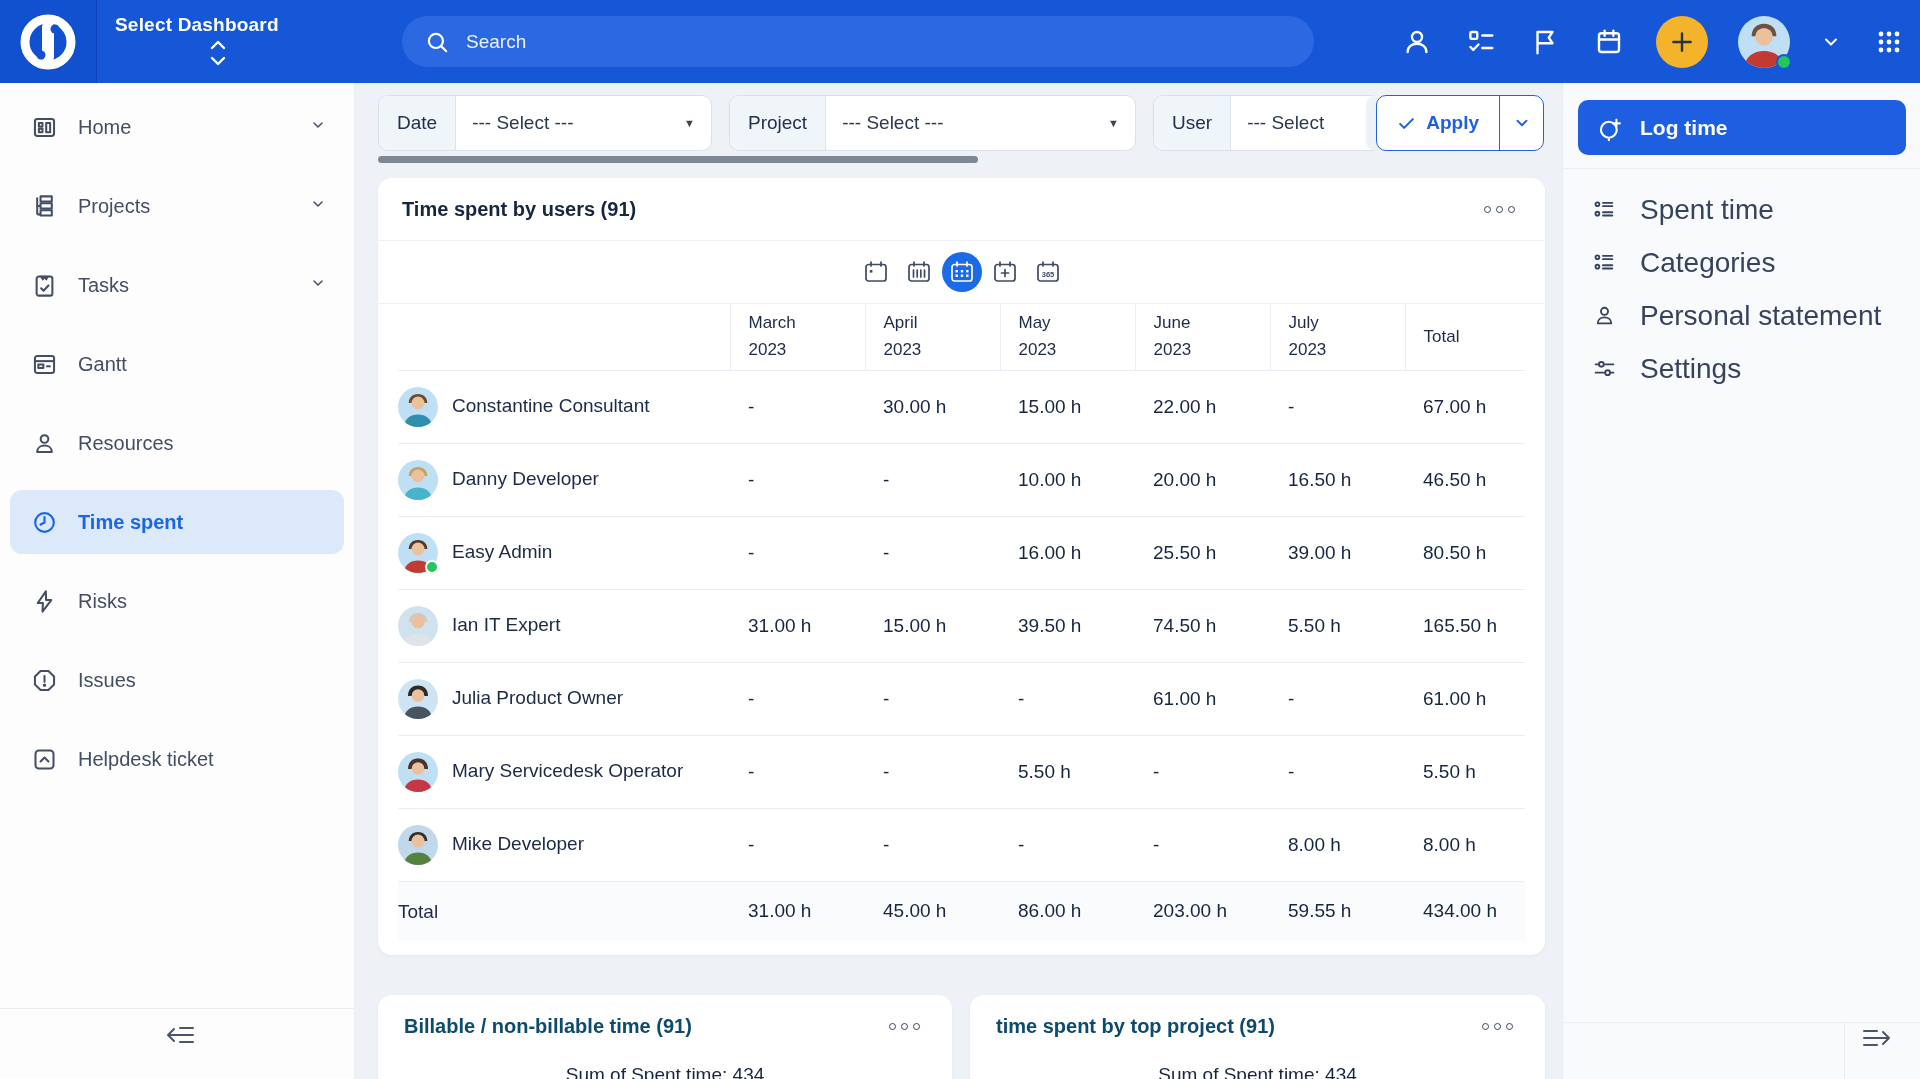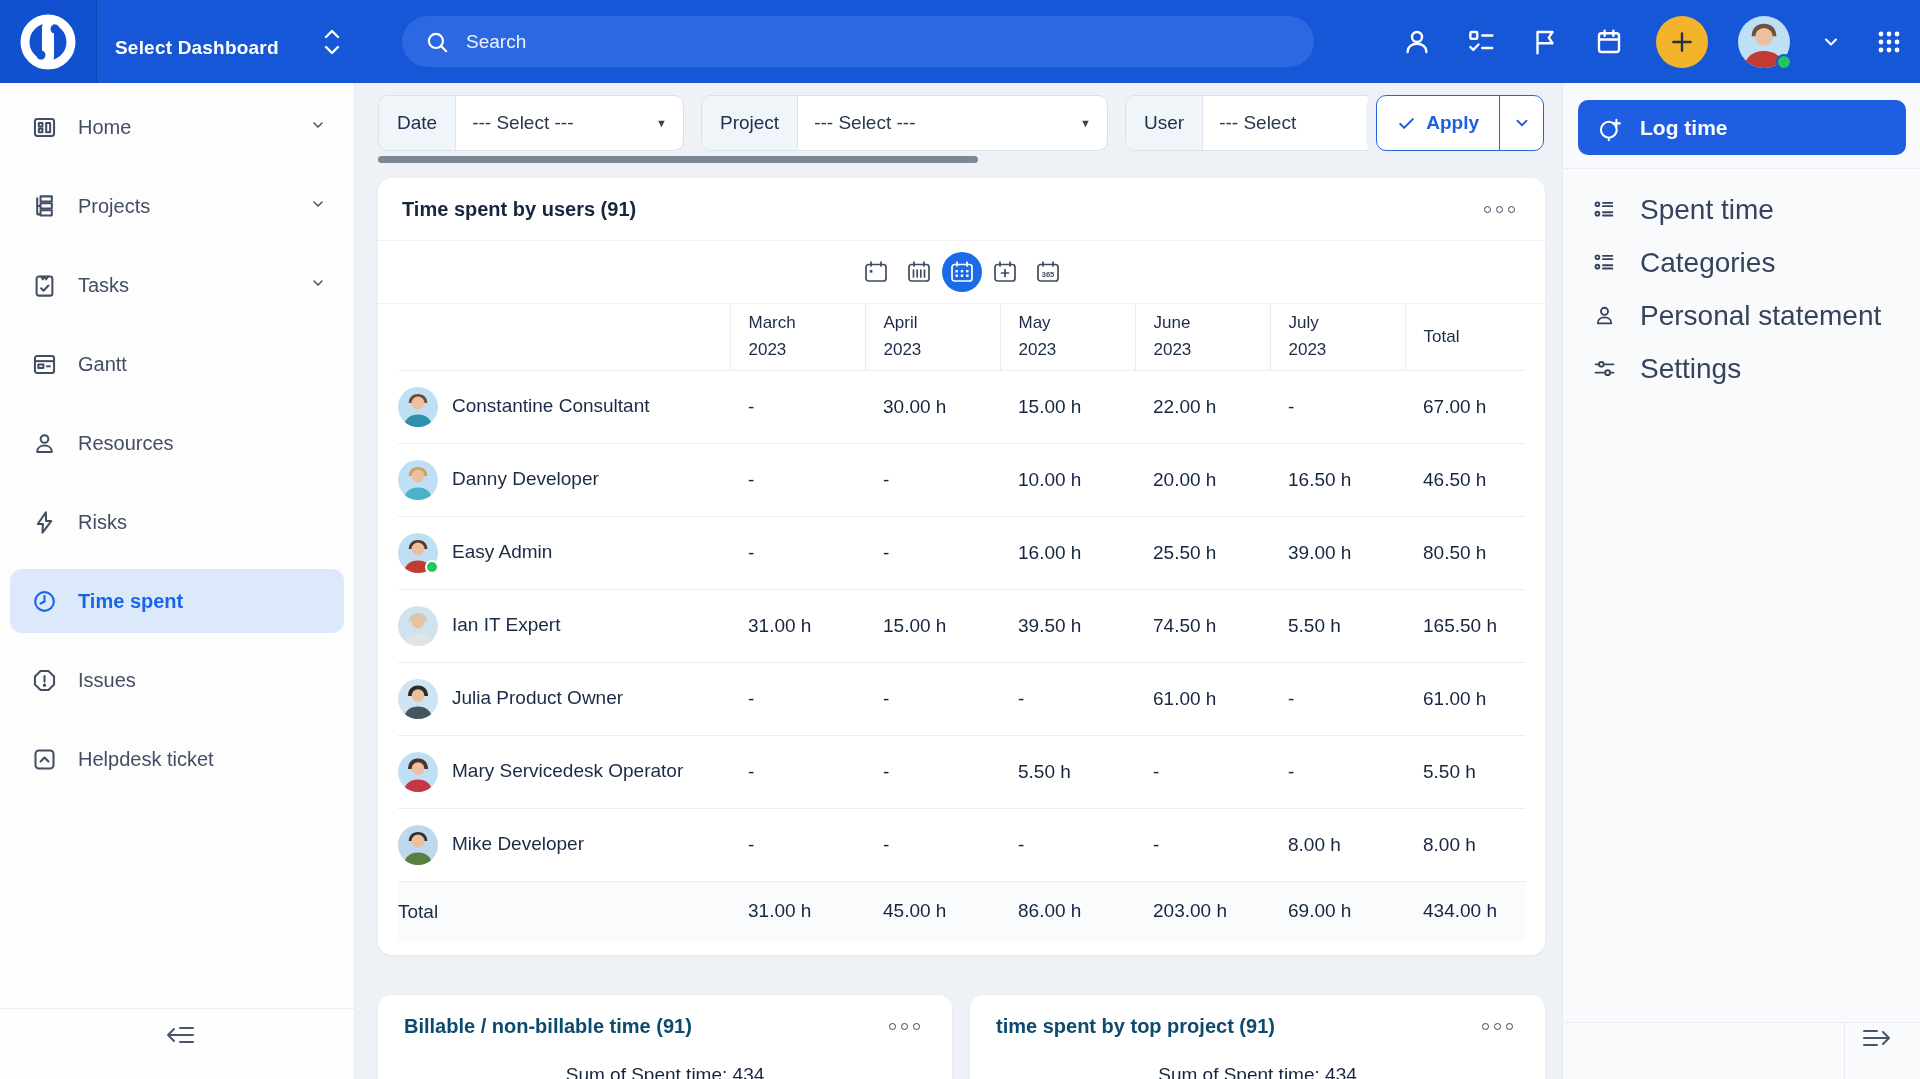--- a/index.html
+++ b/index.html
@@ -1,21 +1,21 @@
 <!DOCTYPE html>
 <html><head>
 <meta charset="utf-8">
 <style>
   * { margin:0; padding:0; box-sizing:border-box; }
   html,body { width:1920px; height:1079px; overflow:hidden; font-family:"Liberation Sans",sans-serif; background:#eef2f7; }
 
   
   .topbar { position:absolute; left:0; top:0; width:1920px; height:83px; background:#1657d8; display:flex; align-items:center; z-index:50; }
   .logo-seg { width:97px; height:83px; background:#1150cf; display:flex; align-items:center; justify-content:center; flex:none; border-right:1px solid rgba(0,0,0,.12); }
-  .dash-sel { display:flex; align-items:flex-end; margin-left:18px; cursor:pointer; }
+  .dash-sel { display:flex; align-items:center; margin-left:18px; cursor:pointer;flex-direction:column; }
   .dash-sel .lbl { color:#fff; font-size:19px; font-weight:700; letter-spacing:.2px; }
   .dash-sel svg { margin-left:42px; }
   .searchpill { position:absolute; left:402px; top:16px; width:912px; height:51px; border-radius:26px; background:#2b68e2; display:flex; align-items:center; padding:0 22px; }
   .searchpill input { background:transparent; border:none; outline:none; color:#fef9c3; font-size:19px; margin-left:16px; width:800px; font-family:inherit; }
   .searchpill input::placeholder { color:rgba(255,255,255,.92); }
   .top-icons { position:absolute; right:14px; top:0; height:83px; display:flex; align-items:center; gap:30px; }
   .tico { width:34px; height:34px; display:flex; align-items:center; justify-content:center; cursor:pointer; }
   .plusbtn { width:52px; height:52px; border-radius:50%; background:#f3b32b; display:flex; align-items:center; justify-content:center; cursor:pointer; }
   .avatar-top { position:relative; width:52px; height:52px; border-radius:50%; overflow:visible; cursor:pointer; }
   .avatar-top .ph { width:52px; height:52px; border-radius:50%; overflow:hidden; background:#bfe0f4; }
@@ -33,21 +33,21 @@
   .collapse-left { position:absolute; left:163px; top:937px; width:34px; height:34px; cursor:pointer; color:#4a556b; }
 
   
   .main { position:absolute; left:355px; top:83px; width:1207px; height:996px; background:#eef2f7; overflow:hidden; }
 
   .filters { position:absolute; left:23px; top:12px; display:flex; gap:17px; z-index:2; }
   .fgroup { height:56px; background:#fff; border:1px solid #d8e0ea; border-radius:10px; display:flex; overflow:hidden; }
   .flabel { background:#f0f5fa; display:flex; align-items:center; padding:0 18px; font-size:19px; color:#20304d; border-right:1px solid #dde4ec; }
   .fselect { display:flex; align-items:center; padding:16px 16px; font-size:19px; color:#2a3950; position:relative; cursor:pointer; }
   .fselect .arr { margin-left:auto; font-size:11px; color:#3a4553; padding-left:20px; }
-  .g-date { width:306px; } .g-date .fselect { flex:1; }
+  .g-date { width:334px; } .g-date .fselect { flex:1; }
   .g-project { width:407px; } .g-project .fselect { flex:1; }
   .g-user { width:250px; } .g-user .fselect { flex:1; }
   .applywrap { position:absolute; right:18px; top:12px; height:56px; display:flex; background:#fff; border:1.6px solid #2563d9; border-radius:10px; overflow:hidden; z-index:3; box-shadow:-10px 0 0 #eef2f7; }
   .applybtn { display:flex; align-items:center; gap:10px; padding:0 20px; color:#1d5fe0; font-size:19px; font-weight:700; cursor:pointer; }
   .applychev { width:44px; display:flex; align-items:center; justify-content:center; border-left:1.6px solid #2563d9; color:#1d5fe0; cursor:pointer; }
 
   .hscroll { position:absolute; left:23px; top:73px; width:600px; height:7px; border-radius:4px; background:#7e8894; cursor:grab; z-index:1; }
 
   
   .card { background:#fff; border-radius:14px; box-shadow:0 1px 3px rgba(30,50,90,.06); }
@@ -249,36 +249,36 @@
   </div>
   <div class="nav-item">
     <span class="nico">
       <svg width="27" height="27" viewBox="0 0 24 24" fill="none" stroke="currentColor" stroke-width="1.8" stroke-linecap="round">
         <circle cx="12" cy="8" r="3.4"></circle>
           <path d="M5.5 19.5 c0-3.6 3-5.7 6.5-5.7 s6.5 2.1 6.5 5.7 z" stroke-linejoin="round"></path>
       </svg>
       </span>
     <span class="nlabel">Resources</span>
   </div>
-  <div class="nav-item">
-    <span class="nico">
-      <svg width="27" height="27" viewBox="0 0 24 24" fill="none" stroke="currentColor" stroke-width="1.8" stroke-linejoin="round">
-        <path d="M13.2 3 L6 13.3 h4.6 L10.2 21 L18 10.7 h-4.6 L13.2 3 z"></path>
-      </svg>
-      </span>
-    <span class="nlabel">Risks</span>
-  </div>
   <div class="nav-item active">
     <span class="nico">
       <svg width="27" height="27" viewBox="0 0 24 24" fill="none" stroke="currentColor" stroke-width="1.9" stroke-linecap="round">
         <circle cx="12" cy="12" r="8.3"></circle>
           <path d="M12 7.2 V12 L8.5 13.8"></path>
       </svg>
       </span>
     <span class="nlabel">Time spent</span>
+  </div>
+  <div class="nav-item">
+    <span class="nico">
+      <svg width="27" height="27" viewBox="0 0 24 24" fill="none" stroke="currentColor" stroke-width="1.8" stroke-linejoin="round">
+        <path d="M13.2 3 L6 13.3 h4.6 L10.2 21 L18 10.7 h-4.6 L13.2 3 z"></path>
+      </svg>
+      </span>
+    <span class="nlabel">Risks</span>
   </div>
   <div class="nav-item">
     <span class="nico">
       <svg width="27" height="27" viewBox="0 0 24 24" fill="none" stroke="currentColor" stroke-width="1.8" stroke-linejoin="round" stroke-linecap="round">
         <path d="M8.5 3.5 h7 L20.5 8.5 v7 L15.5 20.5 h-7 L3.5 15.5 v-7 z"></path>
           <path d="M12 8 v5"></path>
           <circle cx="12" cy="16.2" r="0.6" fill="currentColor"></circle>
       </svg>
       </span>
     <span class="nlabel">Issues</span>
@@ -536,21 +536,21 @@
           <td>-</td>
           <td>8.00 h</td>
           <td>8.00 h</td>
         </tr>
         <tr class="totalrow">
           <td class="name-cell">Total</td>
           <td>31.00 h</td>
           <td>45.00 h</td>
           <td>86.00 h</td>
           <td>203.00 h</td>
-          <td>69.00 h</td>
+          <td>59.55 h</td>
           <td>434.00 h</td>
         </tr>
       </tbody>
     </table>
   </div>
 
   <div class="card bcard bc1">
     <div class="bc-head">
       <div class="bc-title">Billable / non-billable time (91)</div>
       <div class="ooo">

